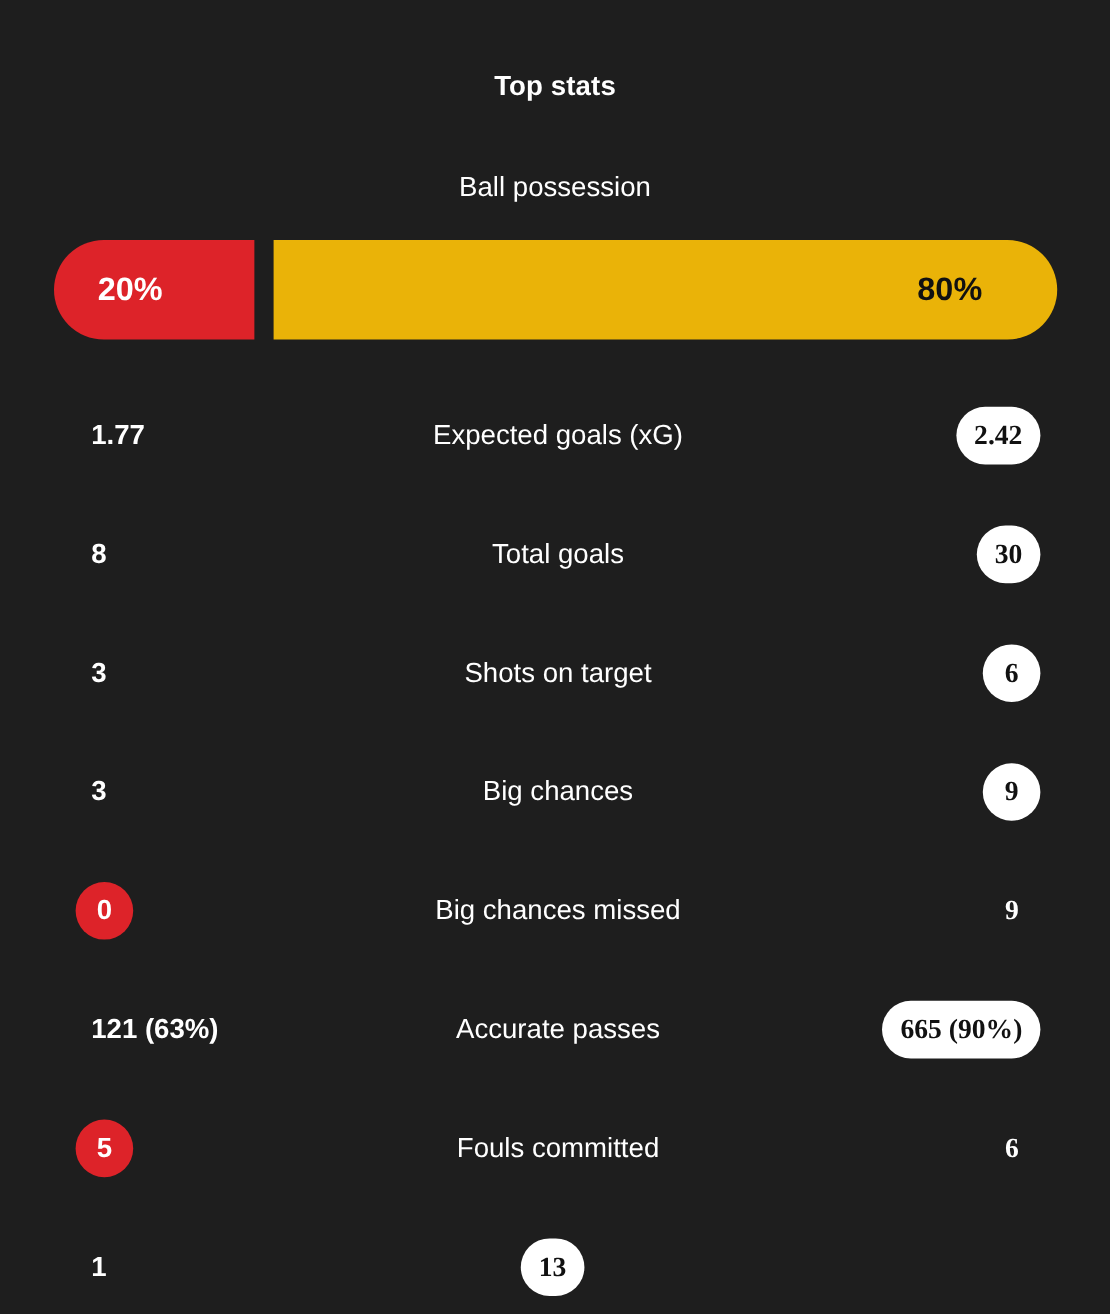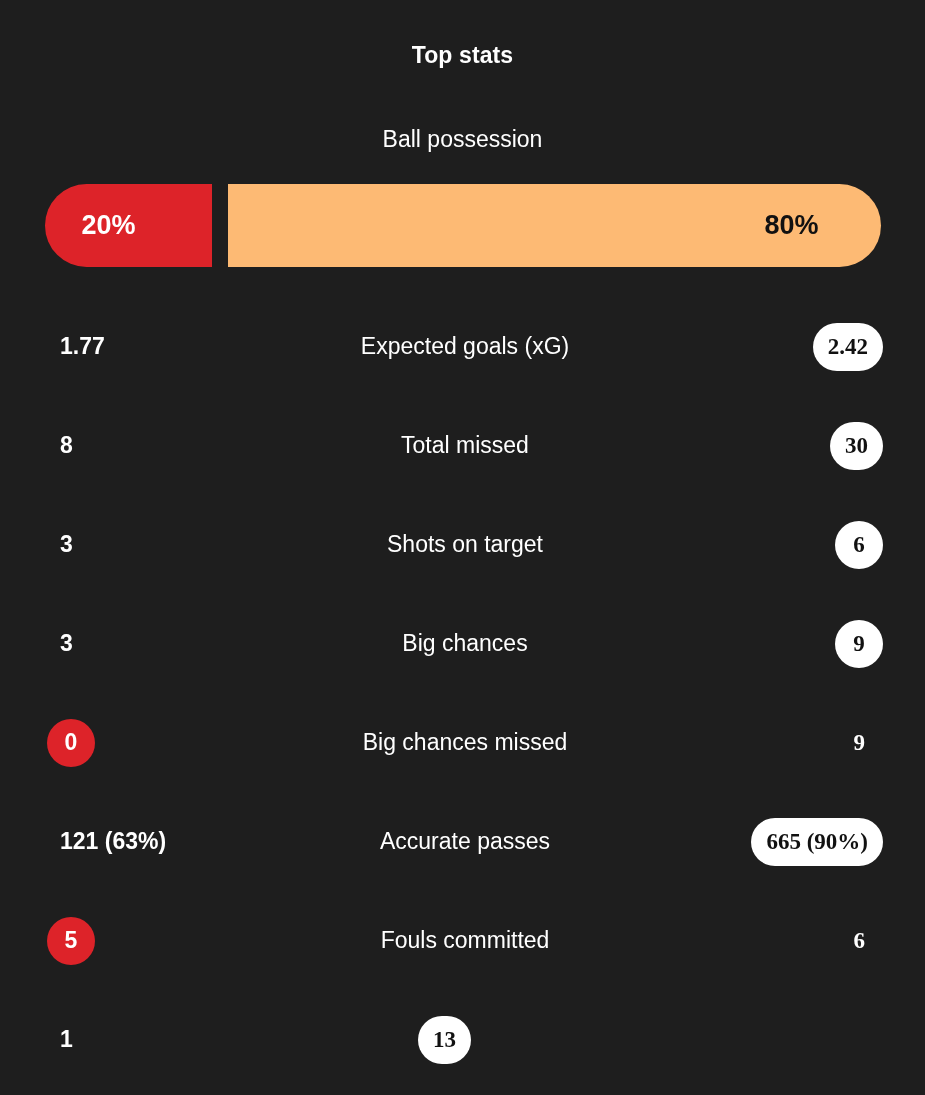--- a/index.html
+++ b/index.html
@@ -16,21 +16,21 @@
     font-family: "Liberation Sans", sans-serif;
     color: #ffffff;
     -webkit-font-smoothing: antialiased;
   }
 
   .panel {
     position: relative;
     width: 925px;
     height: 1095px;
     background: #1e1e1e;
-    padding: 0;
+    padding: 16px;
   }
 
   
   .panel-title {
     text-align: center;
     font-size: 23px;
     font-weight: bold;
     letter-spacing: 0.1px;
     color: #ffffff;
     padding-top: 41px;
@@ -73,21 +73,21 @@
   }
 
   .poss-seg-left .poss-val {
     color: #ffffff;
     font-size: 27px;
     font-weight: bold;
     padding-left: 37px;
   }
 
   .poss-seg-right {
-    background: #fdba74;
+    background: #eab308;
     border-radius: 0 42px 42px 0;
     justify-content: flex-end;
     flex: 1;
   }
 
   .poss-seg-right .poss-val {
     color: #111111;
     font-size: 27px;
     font-weight: bold;
     padding-right: 62px;
@@ -196,21 +196,21 @@
         </div>
         <div class="stat-label">Expected goals (xG)</div>
         <div class="stat-side stat-side-right">
           <span class="stat-pill pill-white">2.42</span>
         </div>
       </div>
       <div class="stat-row">
         <div class="stat-side stat-side-left">
           <span class="stat-value">8</span>
         </div>
-        <div class="stat-label">Total missed</div>
+        <div class="stat-label">Total goals</div>
         <div class="stat-side stat-side-right">
           <span class="stat-pill pill-white">30</span>
         </div>
       </div>
       <div class="stat-row">
         <div class="stat-side stat-side-left">
           <span class="stat-value">3</span>
         </div>
         <div class="stat-label">Shots on target</div>
         <div class="stat-side stat-side-right">

